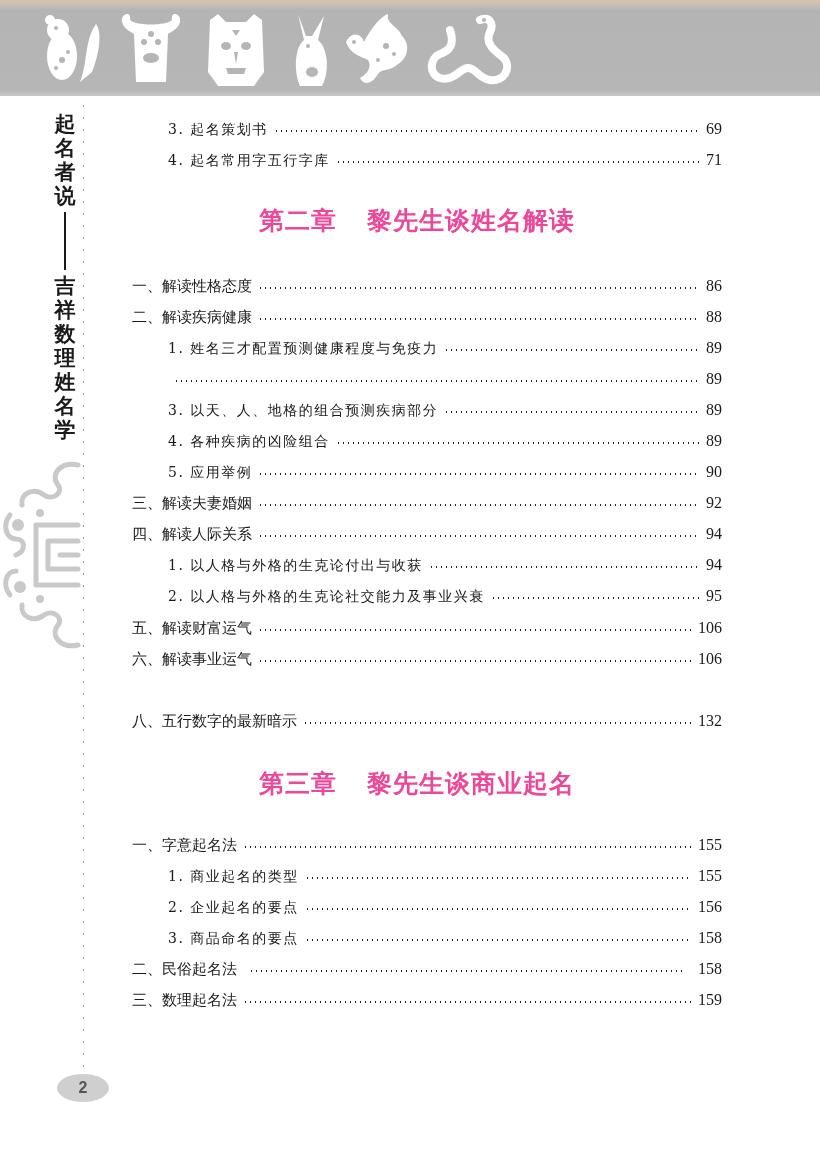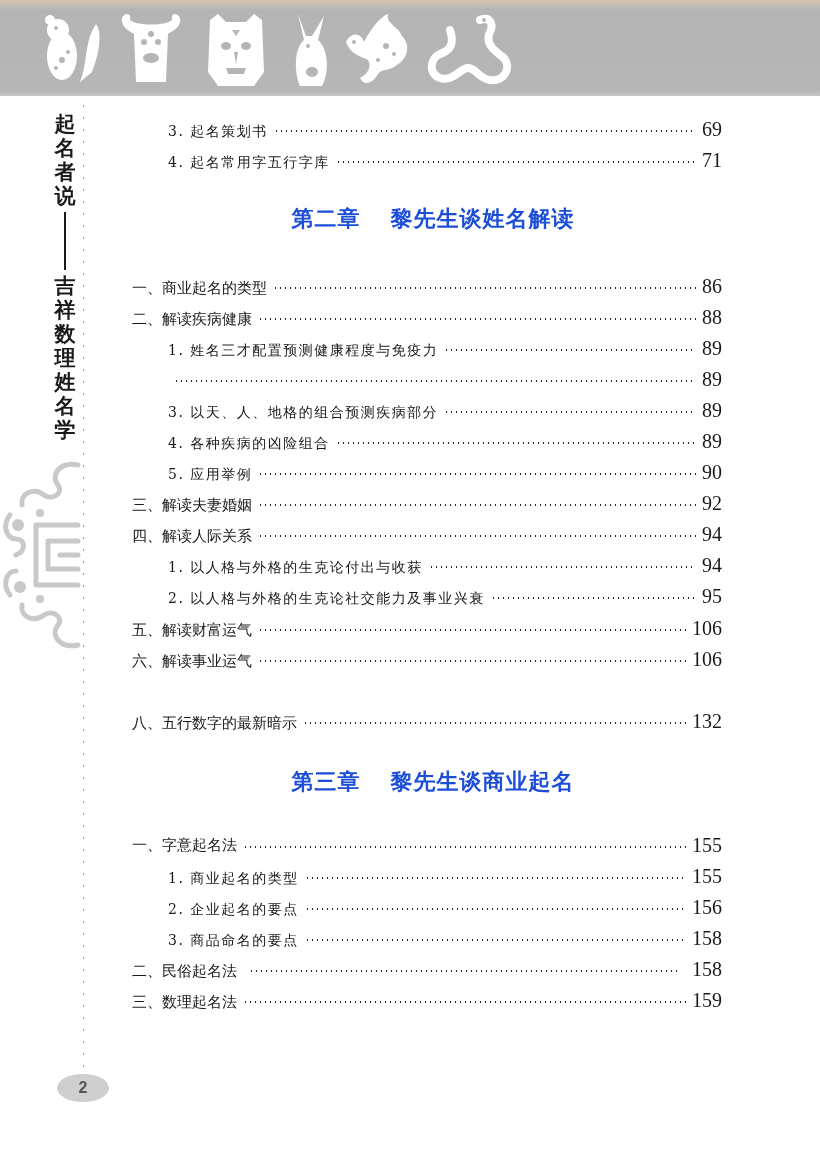--- a/index.html
+++ b/index.html
@@ -48,26 +48,26 @@
   }
   .row .label { white-space:nowrap; }
   .row.sub .label { font-size:14px; letter-spacing:1.5px; }
   .row.main .label { font-family:"DejaVu Sans", "Liberation Sans", sans-serif; font-size:15px; }
   .row .leader {
     flex:1; margin:0 6px; height:2px; align-self:center; margin-top:4px;
     background-image:radial-gradient(circle, #222 0.9px, transparent 1.1px);
     background-size:5px 2px; background-repeat:repeat-x;
   }
   .row .page {
-    font-family:"Liberation Serif", serif; font-size:20px; white-space:nowrap;
+    font-family:"Liberation Serif", serif; font-size:16px; white-space:nowrap;
   }
   .chapter {
-    position:absolute; left:128px; width:610px; text-align:center;
-    font-family:"DejaVu Serif", serif; font-weight:bold; font-size:22px;
-    letter-spacing:1px; color:#1d4ed8;
+    position:absolute; left:112px; width:610px; text-align:center;
+    font-family:"DejaVu Serif", serif; font-weight:bold; font-size:25px;
+    letter-spacing:1px; color:#ec4899;
   }
   .chapter .num { margin-right:30px; }
 </style>
 </head>
 <body>
 
 <div class="banner">
   <div class="zodiac" style="left:40px;width:70px;">
     <svg viewBox="0 0 70 76">
         <g fill="#fff">
@@ -195,21 +195,21 @@
     <span class="label">4. 起名常用字五行字库</span>
     <span class="leader"></span>
     <span class="page">71</span>
   </div>
 
   <div class="chapter" style="top:204px;">
     <span class="num">第二章</span><span>黎先生谈姓名解读</span>
   </div>
 
   <div class="row main" style="left:132px;top:275px;width:590px;">
-    <span class="label">一、商业起名的类型</span>
+    <span class="label">一、解读性格态度</span>
     <span class="leader"></span>
     <span class="page">86</span>
   </div>
   <div class="row main" style="left:132px;top:306px;width:590px;">
     <span class="label">二、解读疾病健康</span>
     <span class="leader"></span>
     <span class="page">88</span>
   </div>
   <div class="row sub" style="left:168px;top:337px;width:554px;">
     <span class="label">1. 姓名三才配置预测健康程度与免疫力</span>

